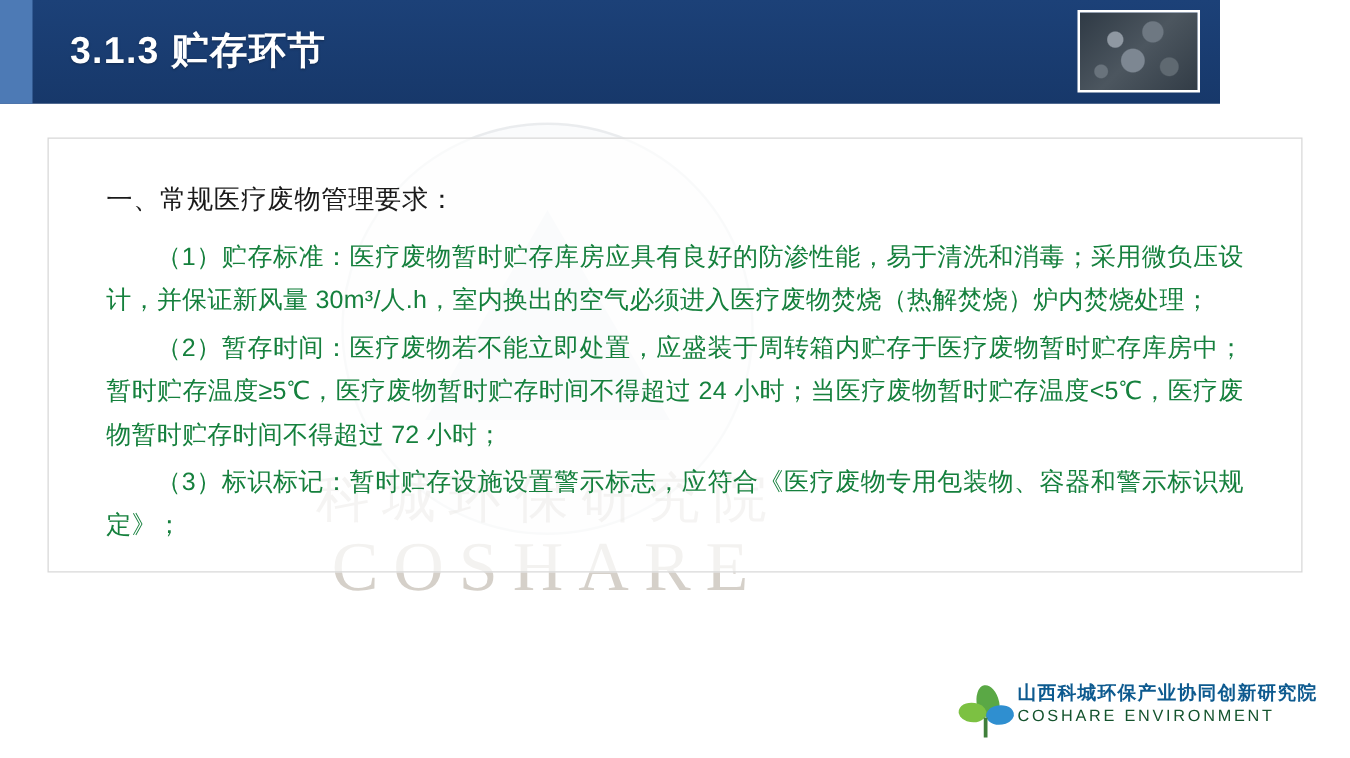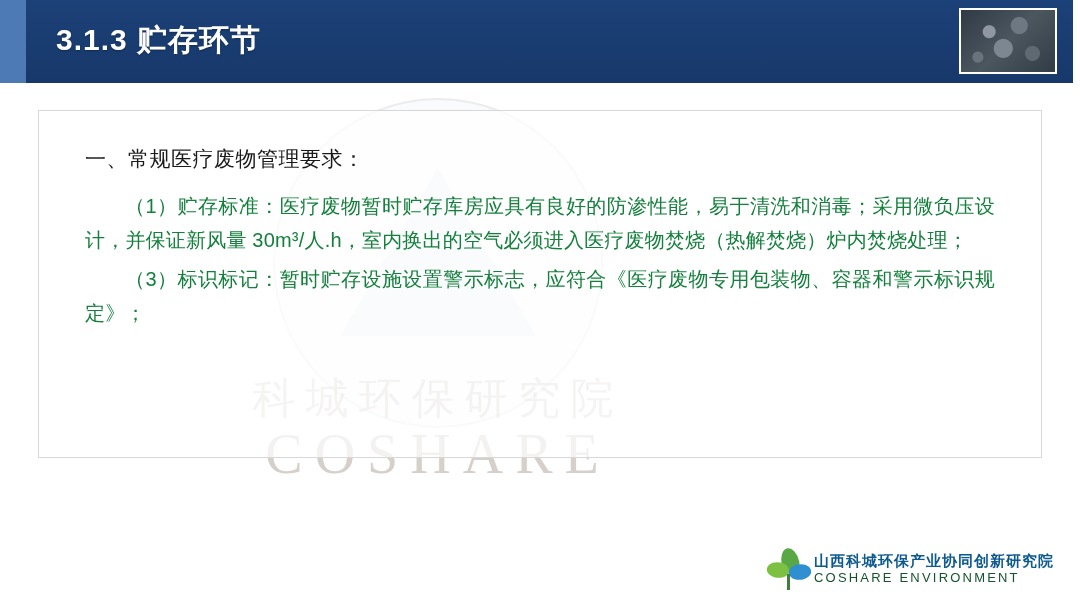--- a/index.html
+++ b/index.html
@@ -14,21 +14,21 @@
     font-family: "Liberation Sans", sans-serif;
     overflow: hidden;
     position: relative;
   }
 
   
   .header {
     position: absolute;
     top: 0;
     left: 0;
-    width: 1073px;
+    width: 976px;
     height: 83px;
     background: #1b3f73;
     background: linear-gradient(180deg, #1c4178 0%, #17386a 100%);
   }
   .header-accent {
     position: absolute;
     left: 0;
     top: 0;
     width: 26px;
     height: 83px;
@@ -147,21 +147,20 @@
     text-align: justify;
     letter-spacing: 0.2px;
   }
 
   
   .footer {
     position: absolute;
     right: 26px;
     bottom: 14px;
     display: flex;
-    align-items: center;
     gap: 1px;
   }
   .leaf-mark {
     width: 48px;
     height: 46px;
     position: relative;
   }
   .leaf-mark .l1 {
     position: absolute;
     left: 16px; top: 2px;
@@ -219,20 +218,21 @@
 <div class="watermark">
   <div class="wm-circle"></div>
   <div class="wm-tri"></div>
   <div class="wm-cn">科城环保研究院</div>
   <div class="wm-en">COSHARE</div>
 </div>
 
 <div class="card">
   <p class="heading">一、常规医疗废物管理要求：</p>
   <p class="para">（1）贮存标准：医疗废物暂时贮存库房应具有良好的防渗性能，易于清洗和消毒；采用微负压设计，并保证新风量 30m³/人.h，室内换出的空气必须进入医疗废物焚烧（热解焚烧）炉内焚烧处理；</p>
+  <p class="para">（2）暂存时间：医疗废物若不能立即处置，应盛装于周转箱内贮存于医疗废物暂时贮存库房中；暂时贮存温度≥5℃，医疗废物暂时贮存时间不得超过 24 小时；当医疗废物暂时贮存温度&lt;5℃，医疗废物暂时贮存时间不得超过 72 小时；</p>
   <p class="para">（3）标识标记：暂时贮存设施设置警示标志，应符合《医疗废物专用包装物、容器和警示标识规定》；</p>
 </div>
 
 <div class="footer">
   <div class="leaf-mark">
     <div class="l1"></div>
       <div class="l2"></div>
       <div class="l3"></div>
       <div class="stem"></div>
   </div>

